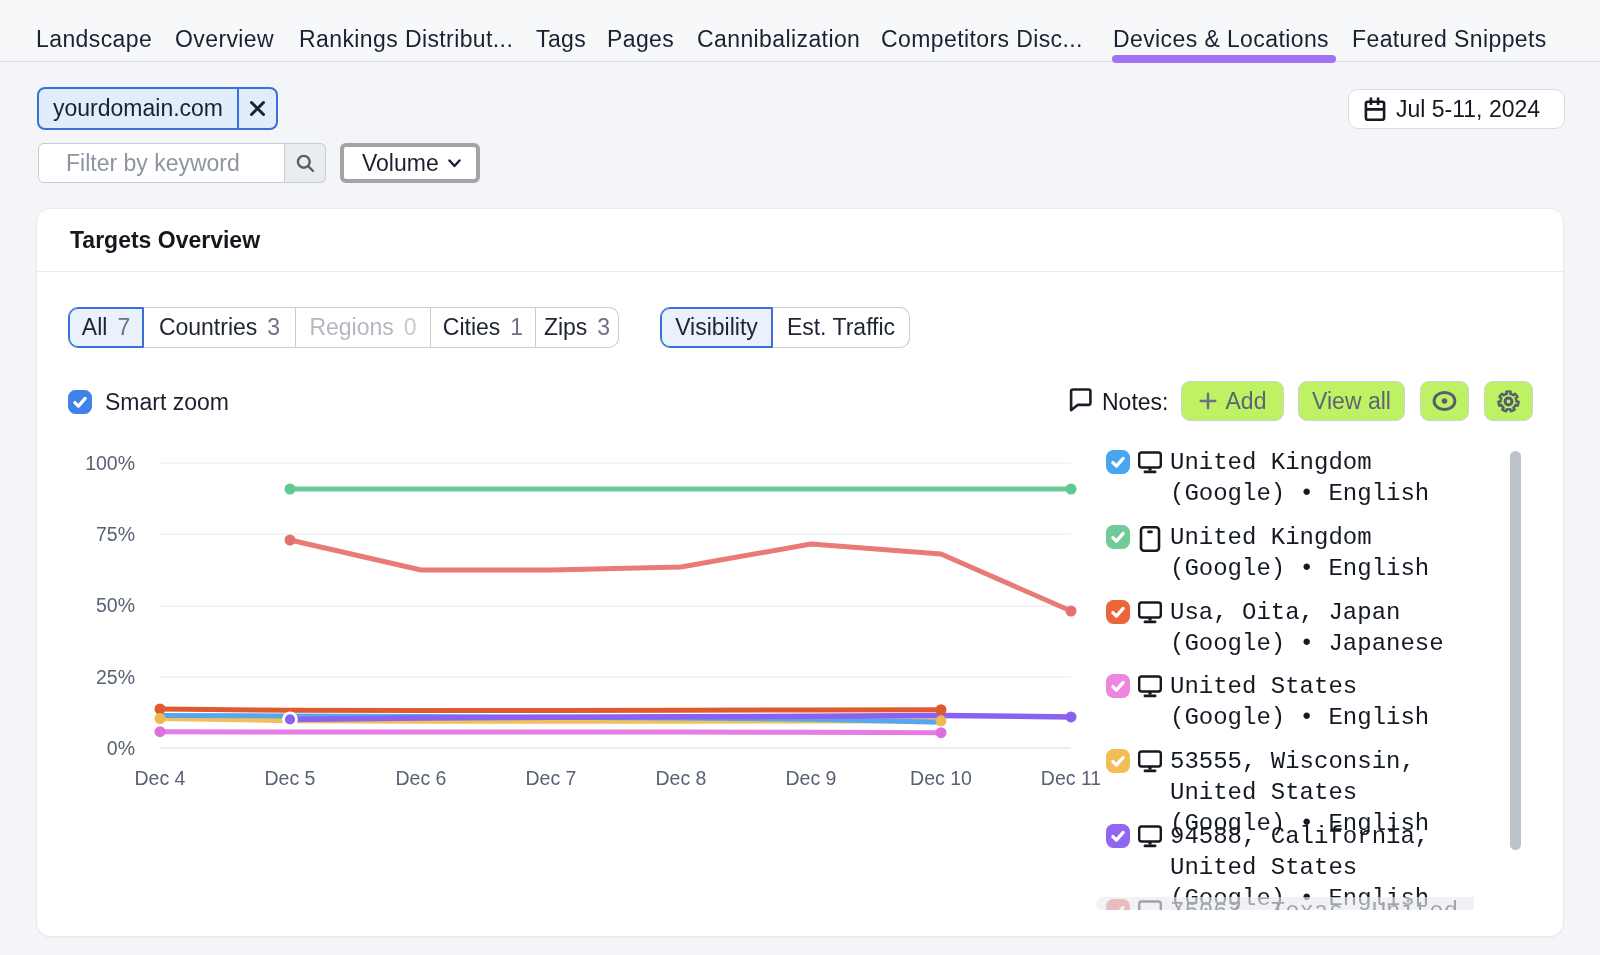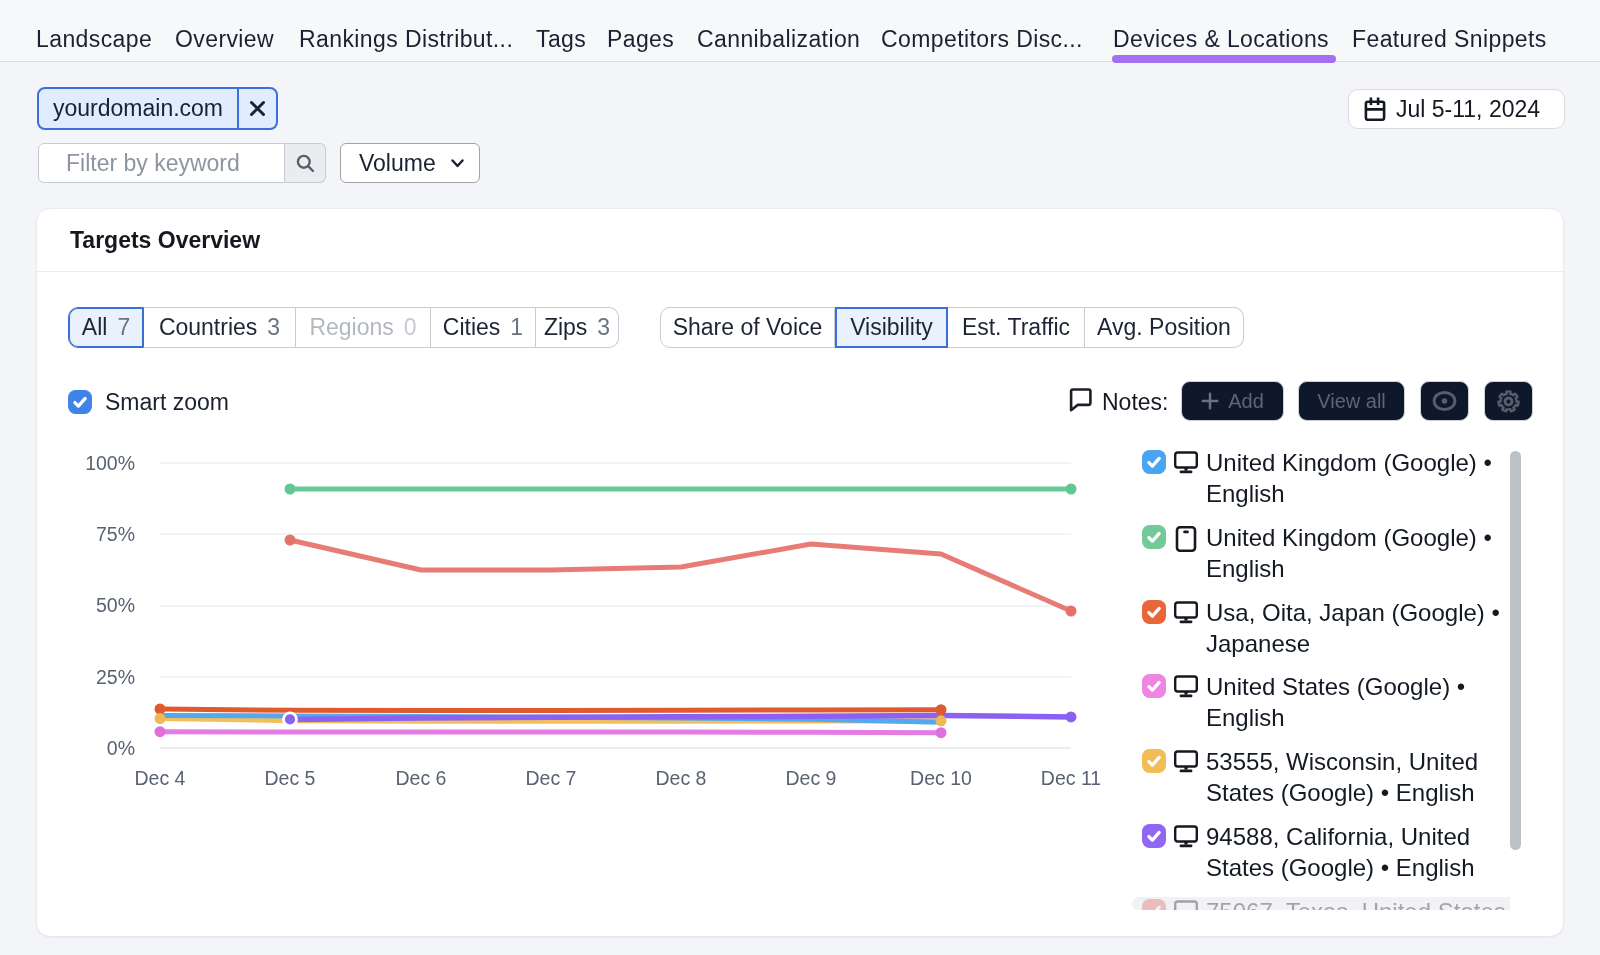--- a/index.html
+++ b/index.html
@@ -9,44 +9,44 @@
 #underline { position:absolute; left:1112px; top:55px; width:224px; height:8px; border-radius:4px; background:#a470f2; }
 #chip { position:absolute; left:37px; top:87px; height:43px; background:#e1edfc; border:2px solid #3a70dc; border-radius:8px; display:flex; align-items:center; }
 #chip .t { font-size:23px; color:#1b2130; padding:0 14px; }
 #chip .d { width:2px; height:39px; background:#3a70dc; }
 #chip .x { width:37px; display:flex; align-items:center; justify-content:center; }
 #datebtn { position:absolute; left:1348px; top:89px; width:217px; height:40px; background:#fff; border:1px solid #d8dbe0; border-radius:10px; display:flex; align-items:center; padding-left:14px; }
 #datebtn .t { font-size:23px; color:#141922; margin-left:10px; }
 #filter { position:absolute; left:38px; top:143px; width:247px; height:40px; background:#fff; border:1px solid #c6cad1; border-radius:6px 0 0 6px; display:flex; align-items:center; padding-left:27px; }
 #filter .p { font-size:23px; color:#8e95a2; }
 #searchbtn { position:absolute; left:285px; top:143px; width:41px; height:40px; background:#eaecef; border:1px solid #c6cad1; border-left:none; border-radius:0 6px 6px 0; display:flex; align-items:center; justify-content:center; }
-#volume { position:absolute; left:340px; top:143px; width:140px; height:40px; background:#fff; border:1px solid #a3a3a3; border-radius:6px; display:flex; align-items:center; justify-content:space-between; padding:0 15px 0 18px; }
+#volume { position:absolute; left:340px; top:143px; width:140px; height:40px; background:#fff; border:4px solid #a3a3a3; border-radius:6px; display:flex; align-items:center; justify-content:space-between; padding:0 15px 0 18px; }
 #volume .t { font-size:23px; color:#1b2130; }
 #card { position:absolute; left:36px; top:208px; width:1528px; height:729px; background:#fff; border-radius:14px; border:1px solid #e8eaee; box-shadow:0 1px 2px rgba(25,30,40,0.04); }
 #cardhead { position:absolute; left:36px; top:208px; width:1528px; height:64px; border-bottom:1px solid #e8eaee; }
 #cardtitle { position:absolute; left:70px; top:227px; font-size:23px; font-weight:bold; color:#15191f; }
 .seg { position:absolute; top:307px; height:41px; display:flex; }
 .seg .s { height:41px; border:1px solid #c9ccd3; border-left:none; display:flex; align-items:center; justify-content:center; gap:10px; background:#fff; font-size:23px; color:#1e2433; }
 .seg .s:first-child { border-left:1px solid #c9ccd3; border-radius:10px 0 0 10px; }
 .seg .s:last-child { border-radius:0 10px 10px 0; }
 .seg .s .c { color:#6b7280; }
 .seg .s.sel { background:#e9f1fc; border:1px solid #3a6fd8; box-shadow:inset 0 0 0 1px #3a6fd8; color:#1e2433; }
 .seg .s.dis { color:#b3b8c0; }
 .seg .s.dis .c { color:#c6cad0; }
 #smartcb { position:absolute; left:68px; top:390px; width:24px; height:24px; background:#3f82e8; border-radius:7.5px; display:flex; align-items:center; justify-content:center; }
 #smartlabel { position:absolute; left:105px; top:389px; font-size:23px; color:#1b2130; }
 #notesicon { position:absolute; left:1069px; top:388px; }
 #noteslabel { position:absolute; left:1102px; top:389px; font-size:23px; color:#141922; }
-.gbtn { position:absolute; top:381px; height:40px; background:#0f172a; border:1px solid #ccd0d7; border-radius:9px; display:flex; align-items:center; justify-content:center; gap:9px; font-size:20px; color:#5c6573; }
+.gbtn { position:absolute; top:381px; height:40px; background:#bef264; border:1px solid #ccd0d7; border-radius:9px; display:flex; align-items:center; justify-content:center; gap:9px; font-size:23px; color:#5c6573; }
 #addbtn { left:1181px; width:103px; }
 #viewallbtn { left:1298px; width:107px; }
 #eyebtn { left:1420px; width:49px; }
 #gearbtn { left:1484px; width:49px; }
 #chart { position:absolute; left:60px; top:430px; }
-#legend { position:absolute; left:1130px; top:436px; width:380px; height:474px; overflow:hidden; }
+#legend { position:absolute; left:1094px; top:436px; width:380px; height:474px; overflow:hidden;font-family:Liberation Mono, monospace; }
 .litem { position:absolute; left:0; }
 .licb { position:absolute; left:12px; top:1px; width:24px; height:24px; border-radius:7.5px; display:flex; align-items:center; justify-content:center; }
 .liicon { position:absolute; left:44px; top:2px; }
 .litext { position:absolute; left:76px; top:-2px; width:305px; font-size:24px; line-height:31px; color:#141a24; }
 #fade { position:absolute; left:2px; top:461px; width:392px; height:14px; background:rgba(234,236,240,0.66); border-radius:7px; }
 #sbar { position:absolute; left:1510px; top:451px; width:11px; height:399px; background:#bdc1c8; border-radius:6px; }
 </style>
 </head>
 <body>
 <div id="nav">
@@ -101,24 +101,22 @@
 <div id="cardtitle">Targets Overview</div>
 
 <div class="seg" style="left:68px">
   <div class="s sel" style="width:76px">All <span class="c">7</span></div>
   <div class="s" style="width:152px">Countries <span class="c">3</span></div>
   <div class="s dis" style="width:135px">Regions <span class="c">0</span></div>
   <div class="s" style="width:105px">Cities <span class="c">1</span></div>
   <div class="s" style="width:83px">Zips <span class="c">3</span></div>
 </div>
 <div class="seg" style="left:660px">
-  <div class="s" style="width:175px">Share of Voice</div>
   <div class="s sel" style="width:113px">Visibility</div>
   <div class="s" style="width:137px">Est. Traffic</div>
-  <div class="s" style="width:159px">Avg. Position</div>
 </div>
 
 <div id="smartcb">
   <svg width="18" height="18" viewBox="0 0 18 18" fill="none" stroke="#fff" stroke-width="3.3" stroke-linecap="round" stroke-linejoin="round">
       <path d="M3.9 9.6 L7.4 13.1 L14.2 5.4"></path>
     </svg>
 </div>
 <div id="smartlabel">Smart zoom</div>
 
 <div id="notesicon">

